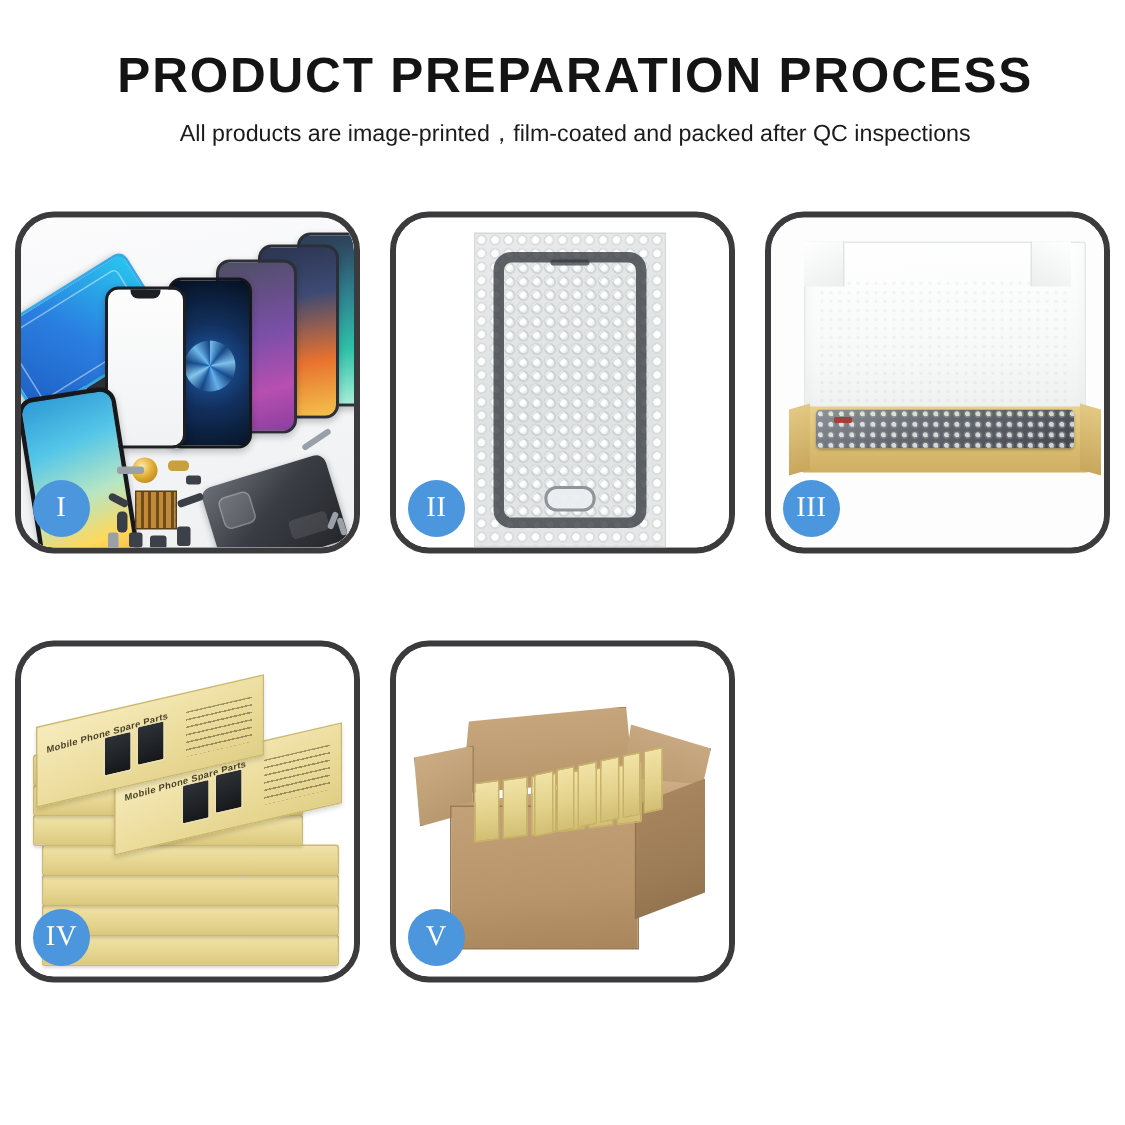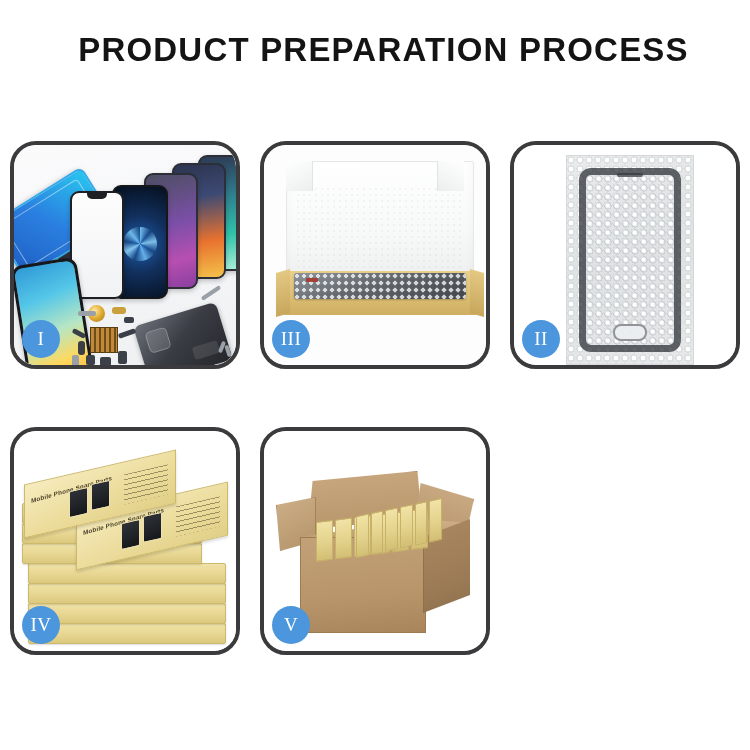--- a/index.html
+++ b/index.html
@@ -590,20 +590,21 @@
     clip-path: polygon(10% 0, 100% 18%, 88% 100%, 0 62%);
   }
 </style>
 </head>
 <body>
 
 <div class="page">
 
   <div class="header">
     <h1 class="main-title">PRODUCT PREPARATION PROCESS</h1>
+    <p class="sub-title">All products are image-printed，film-coated and packed after QC inspections</p>
   </div>
 
   <div class="grid">
 
     <div class="panel">
       <div class="panel-inner">
         <div class="p1bg"></div>
 
         <div class="ph ph-teal"></div>
         <div class="ph ph-orange"></div>
@@ -628,52 +629,52 @@
         <div class="flexcable" style="left:104px; top:186px; width:18px; height:5px; transform:rotate(-20deg);"></div>
         <div class="part" style="left:72px; top:210px; width:9px; height:10px; border-radius:2px;"></div>
         <div class="part" style="left:86px; top:212px; width:11px; height:9px; border-radius:2px;"></div>
         <div class="part light" style="left:58px; top:210px; width:7px; height:12px; border-radius:2px;"></div>
         <div class="part" style="left:104px; top:206px; width:9px; height:13px; border-radius:2px;"></div>
         <div class="part light" style="left:206px; top:196px; width:4px; height:12px; transform:rotate(22deg);"></div>
         <div class="part light" style="left:212px; top:200px; width:4px; height:12px; transform:rotate(-18deg);"></div>
         <div class="part light" style="left:186px; top:146px; width:22px; height:4px; transform:rotate(-34deg);"></div>
 
         <div class="badge">I</div>
+      </div>
+    </div>
+
+    <div class="panel">
+      <div class="panel-inner">
+        <div class="p2bg"></div>
+        <div class="bubble-sheet">
+          <div class="screen-outline">
+            <div class="home-btn"></div>
+          </div>
+        </div>
+        <div class="badge">II</div>
       </div>
     </div>
 
     <div class="panel">
       <div class="panel-inner">
         <div class="p3bg"></div>
         <div class="foam-lid"></div>
         <div class="foam-flapL"></div>
         <div class="foam-flapR"></div>
         <div class="kraft-tray">
           <div class="wrapped-screen">
             <div class="red-dot"></div>
           </div>
         </div>
         <div class="badge">III</div>
       </div>
     </div>
 
     <div class="panel">
       <div class="panel-inner">
-        <div class="p2bg"></div>
-        <div class="bubble-sheet">
-          <div class="screen-outline">
-            <div class="home-btn"></div>
-          </div>
-        </div>
-        <div class="badge">II</div>
-      </div>
-    </div>
-
-    <div class="panel">
-      <div class="panel-inner">
         <div class="p4bg"></div>
         <div class="stack">
           <div class="ybox edge e1"></div>
           <div class="ybox edge e2"></div>
           <div class="ybox edge e3"></div>
           <div class="ybox edge e4"></div>
           <div class="ybox edge e5"></div>
           <div class="ybox edge e6"></div>
           <div class="ybox edge e7"></div>
 

